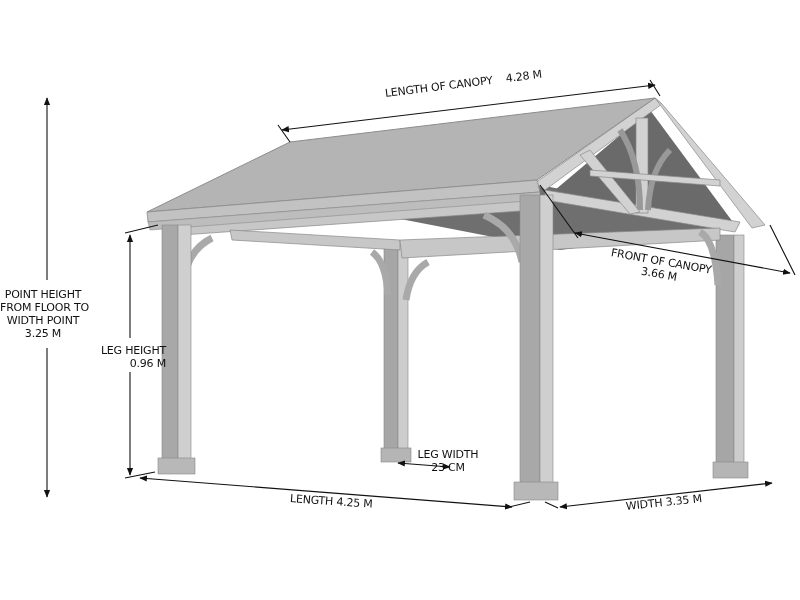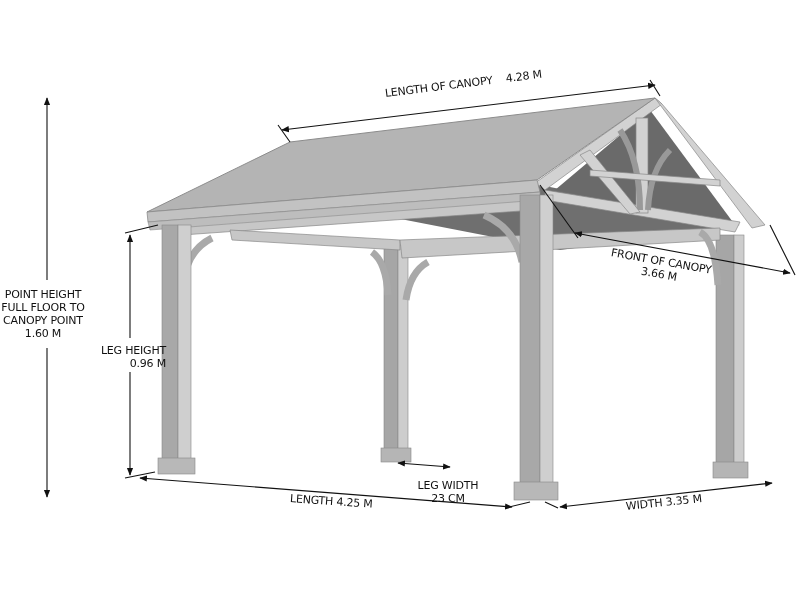--- a/index.html
+++ b/index.html
@@ -98,41 +98,41 @@
     <line x1="140" y1="478" x2="512" y2="507" marker-start="url(#arr)" marker-end="url(#arr)"></line>
 
     <line x1="560" y1="507" x2="772" y2="483" marker-start="url(#arr)" marker-end="url(#arr)"></line>
     <line x1="505" y1="508" x2="530" y2="502"></line>
     <line x1="545" y1="502" x2="558" y2="508"></line>
   </g>
 </svg>
 
 <div class="lbl" style="left:0px; top:288px; width:86px;">
   <div>POINT HEIGHT</div>
-  <div>FULL FLOOR TO</div>
-  <div>CANOPY POINT</div>
-  <div>1.60 M</div>
+  <div>FROM FLOOR TO</div>
+  <div>WIDTH POINT</div>
+  <div>3.25 M</div>
 </div>
 
 <div class="lbl" style="left:92px; top:344px; width:74px;text-align:right;">
   <div>LEG HEIGHT</div>
   <div>0.96 M</div>
 </div>
 
 <div class="lbl" style="left:385px; top:87px; transform:rotate(-7deg); transform-origin:left center;">
   <span>LENGTH OF CANOPY</span>&nbsp;&nbsp;&nbsp;
   <span>4.28 M</span>
 </div>
 
 <div class="lbl" style="left:610px; top:246px; transform:rotate(10deg); transform-origin:left center;">
   <div>FRONT OF CANOPY</div>
   <div>3.66 M</div>
 </div>
 
-<div class="lbl" style="left:414px; top:479px; width:68px;">
+<div class="lbl" style="left:414px; top:448px; width:68px;">
   <div>LEG WIDTH</div>
   <div>23 CM</div>
 </div>
 
 <div class="lbl" style="left:290px; top:492px; transform:rotate(4deg); transform-origin:left center;">
   <span>LENGTH</span>
   <span>4.25 M</span>
 </div>
 
 <div class="lbl" style="left:626px; top:500px; transform:rotate(-6deg); transform-origin:left center;">

